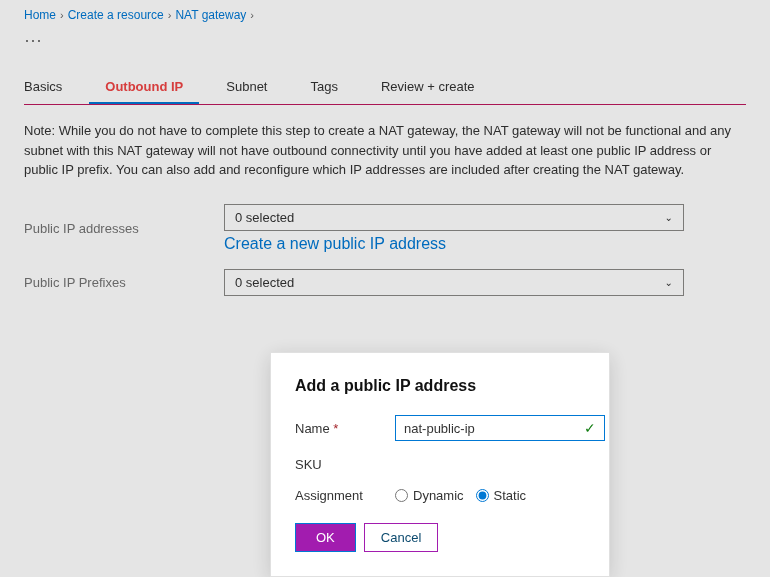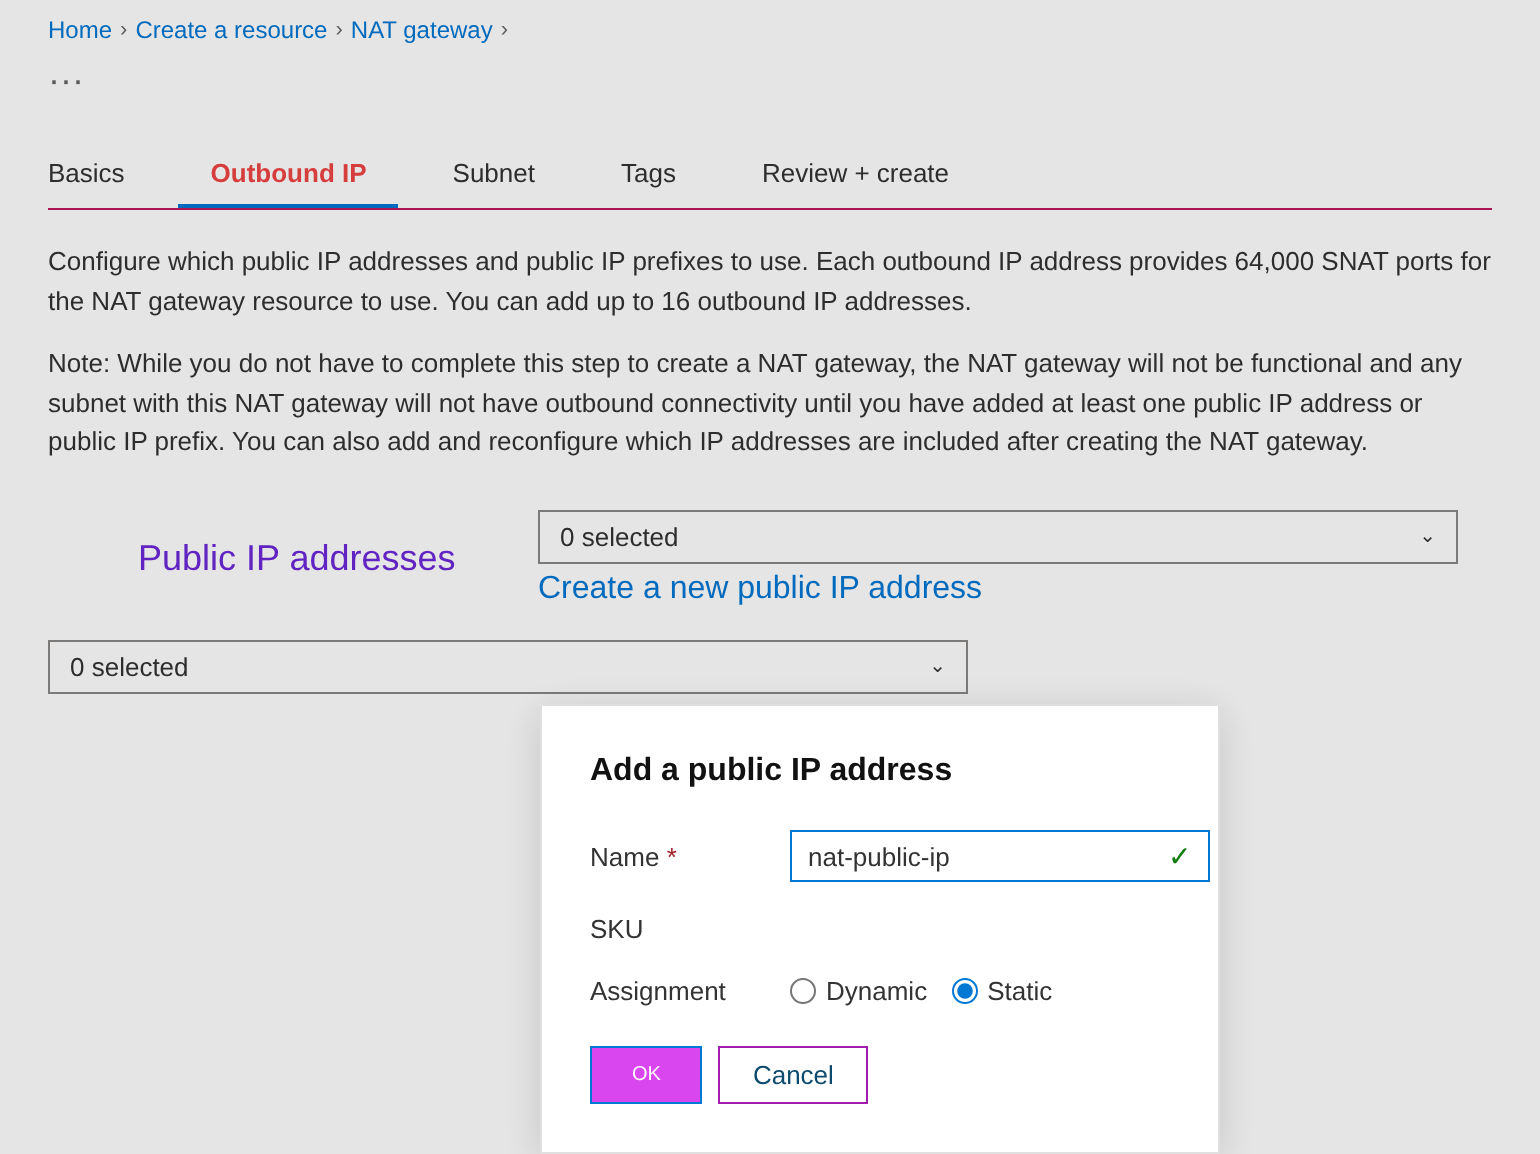--- a/index.html
+++ b/index.html
@@ -79,25 +79,24 @@
       color: #333;
       line-height: 1.5;
       margin-bottom: 24px;
     }
     .form-row {
       display: flex;
       align-items: center;
       margin-bottom: 16px;
     }
     .form-label {
-      font-size: 18px;
-      color: #6d28d9;
+      font-size: 13px;
+      color: #737373;
       width: 200px;
       flex-shrink: 0;
-      margin-left: 45px;
     }
     .form-control {
       flex: 1;
       max-width: 460px;
     }
     .select-box {
       display: flex;
       align-items: center;
       justify-content: space-between;
       border: 1px solid #8a8886;
@@ -199,25 +198,25 @@
     .radio-label {
       font-size: 13px;
       color: #333;
     }
     .modal-buttons {
       display: flex;
       gap: 8px;
       margin-top: 20px;
     }
     .btn-primary {
-      background: #d946ef;
+      background: #a21caf;
       color: #fff;
       border: 1px solid #0078d4;
       padding: 6px 20px;
-      font-size: 10px;
+      font-size: 13px;
       cursor: pointer;
       font-family: inherit;
     }
     .btn-secondary {
       background: #fff;
       color: #0c4a6e;
       border: 1px solid #a21caf;
       padding: 6px 16px;
       font-size: 13px;
       cursor: pointer;
@@ -243,36 +242,36 @@
   </div>
 
   <div class="tabs">
     <div class="tab">Basics</div>
     <div class="tab active">Outbound IP</div>
     <div class="tab">Subnet</div>
     <div class="tab">Tags</div>
     <div class="tab">Review + create</div>
   </div>
 
-  <p class="info-text">Configure which public IP addresses and public IP prefixes to use. Each outbound IP address provides 64,000 SNAT ports for the NAT gateway resource to use. You can add up to 16 outbound IP addresses.</p>
 
   <p class="note-text">Note: While you do not have to complete this step to create a NAT gateway, the NAT gateway will not be functional and any subnet with this NAT gateway will not have outbound connectivity until you have added at least one public IP address or public IP prefix. You can also add and reconfigure which IP addresses are included after creating the NAT gateway.</p>
 
   <div class="form-row">
     <div class="form-label">Public IP addresses</div>
     <div class="form-control">
       <div class="select-box">
         <span>0 selected</span>
         <span class="select-chevron">⌄</span>
       </div>
       <a class="create-link">Create a new public IP address</a>
     </div>
   </div>
 
   <div class="form-row">
+    <div class="form-label">Public IP Prefixes</div>
     <div class="form-control">
       <div class="select-box">
         <span>0 selected</span>
         <span class="select-chevron">⌄</span>
       </div>
     </div>
   </div>
 </div>
 
 <div class="modal-overlay">

